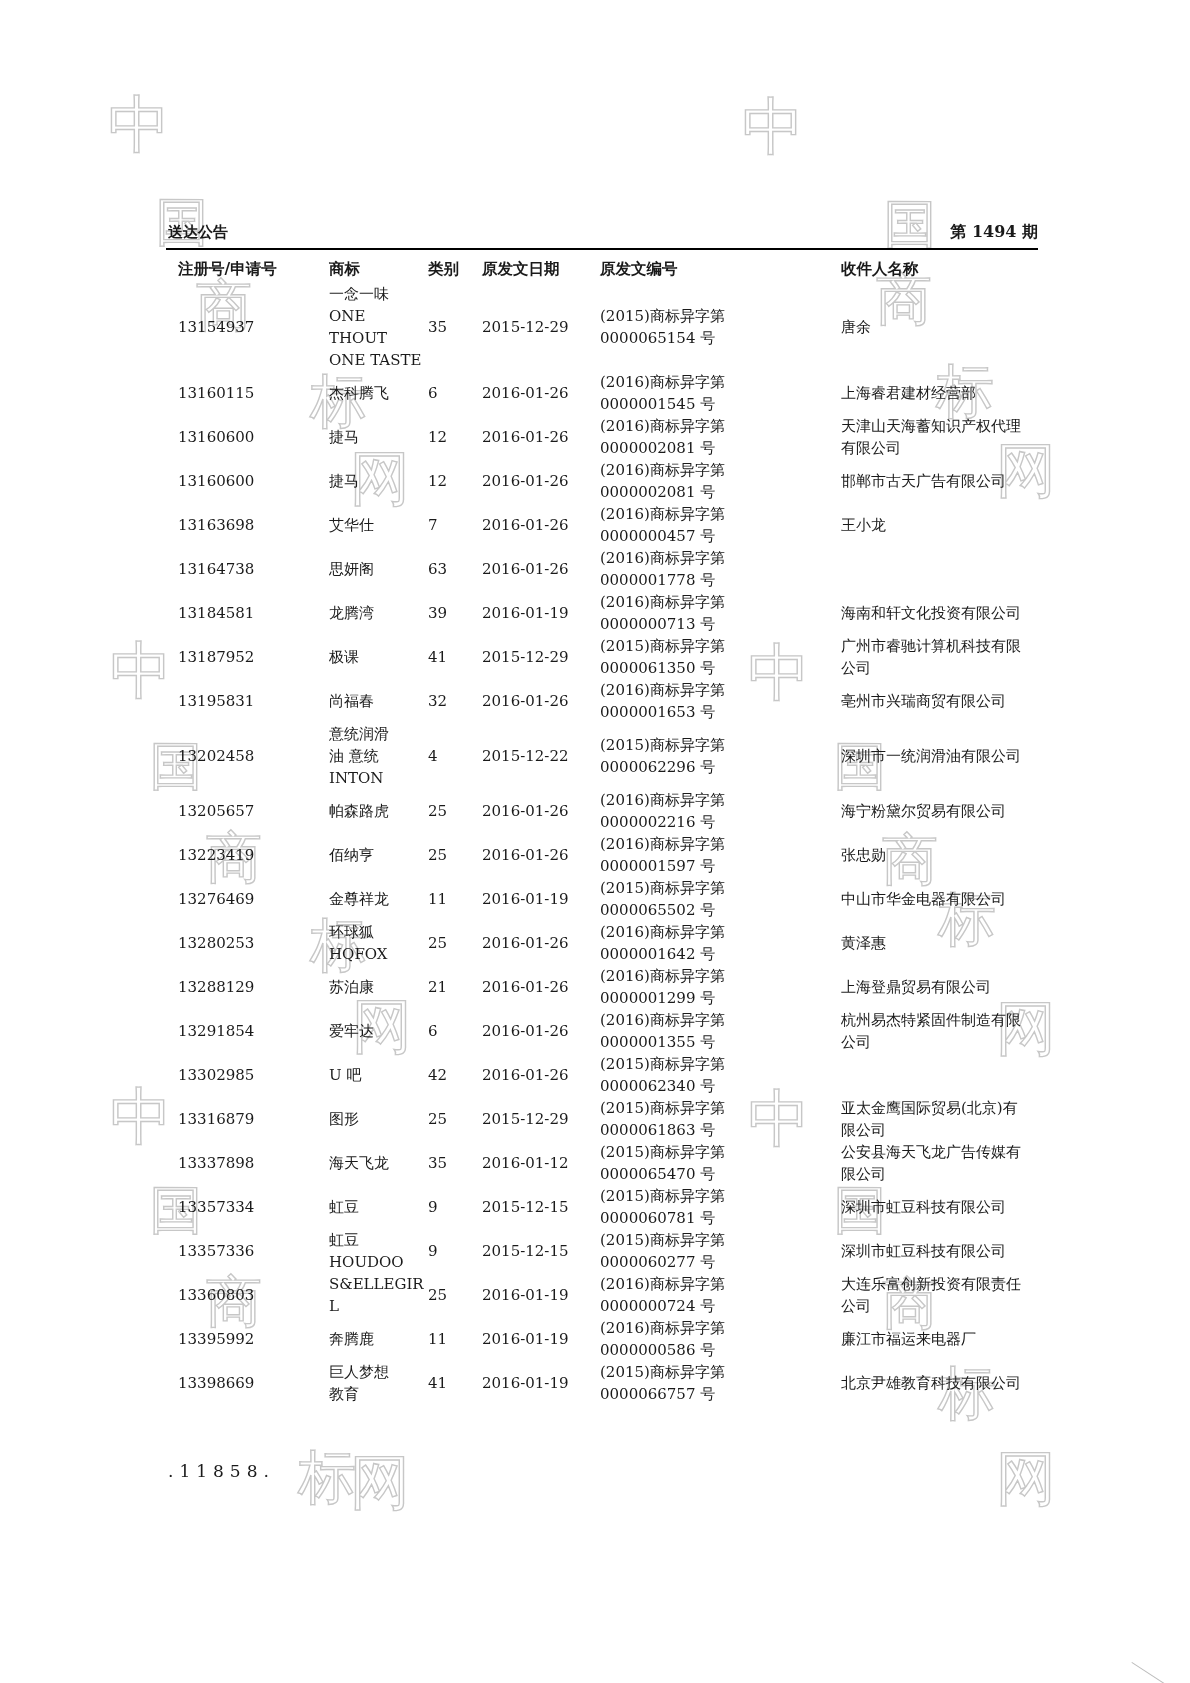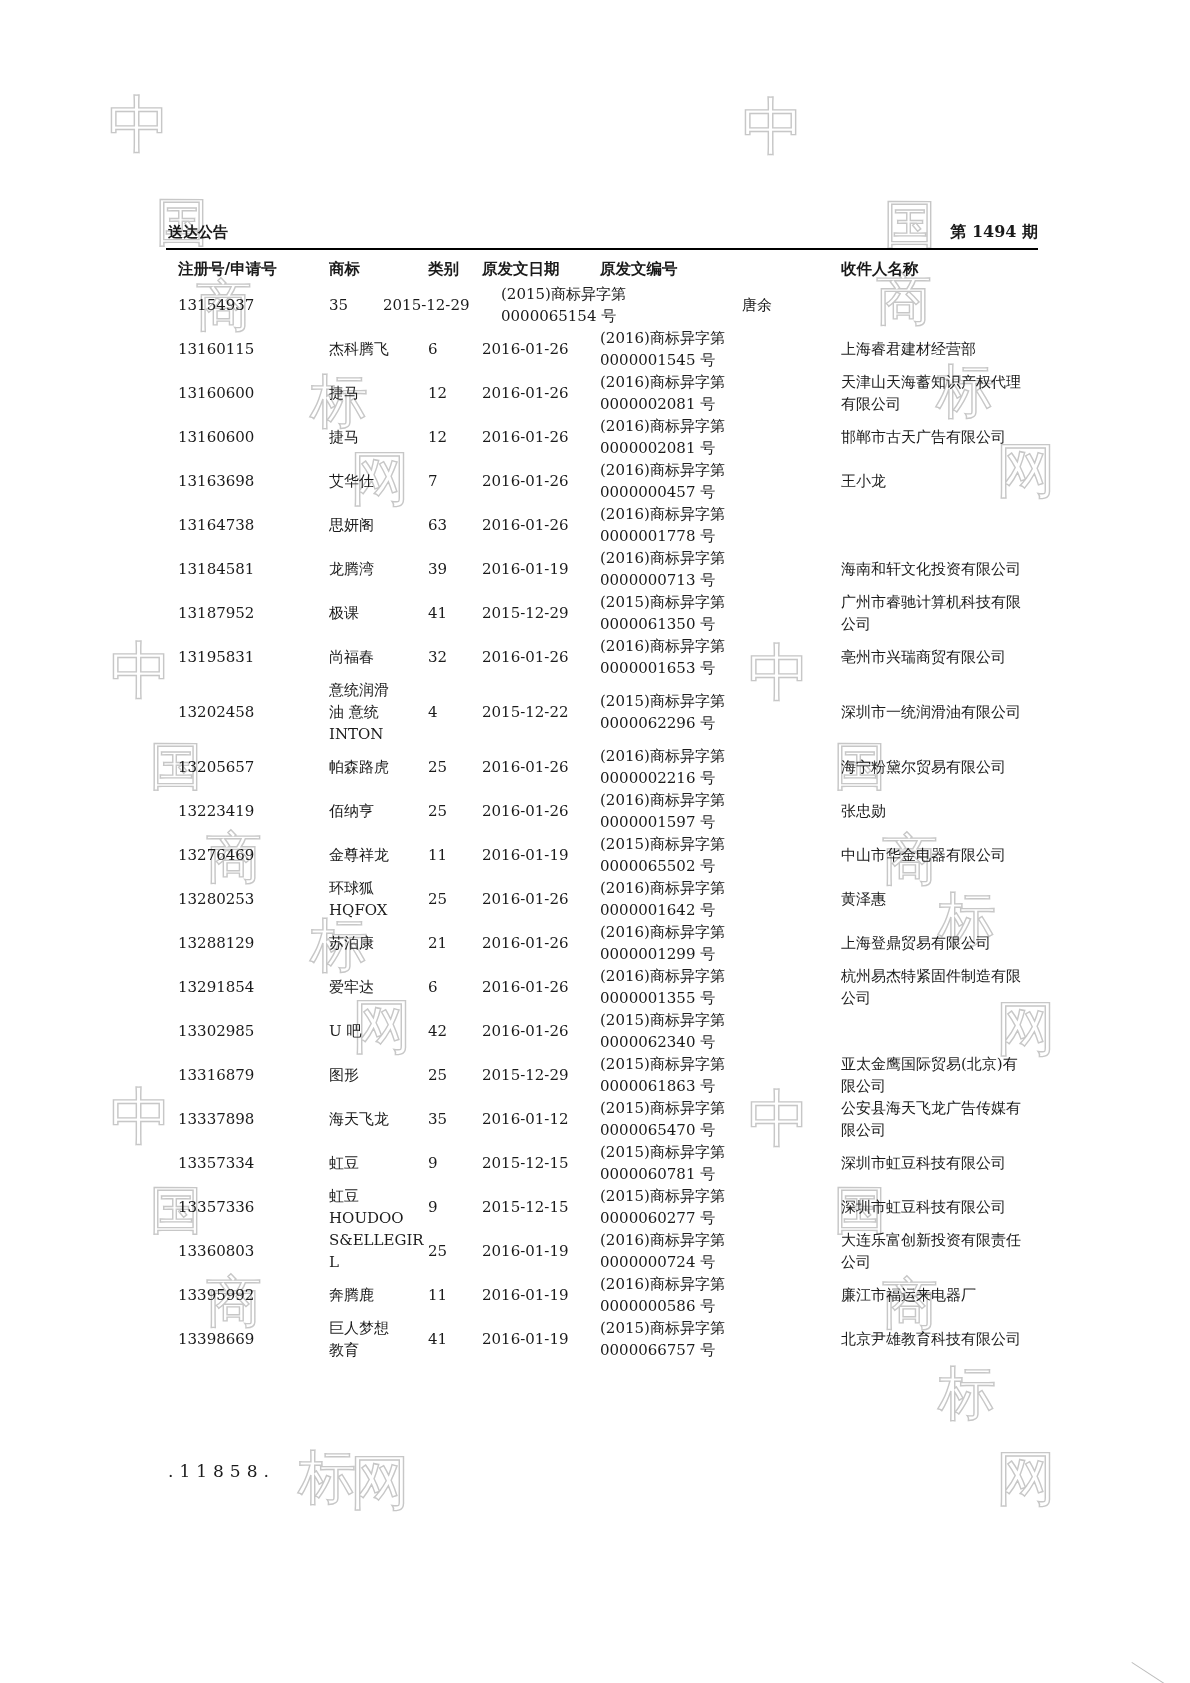--- a/index.html
+++ b/index.html
@@ -152,20 +152,23 @@
       <span class="c c1">注册号/申请号</span>
       <span class="c c2">商标</span>
       <span class="c c3">类别</span>
       <span class="c c4">原发文日期</span>
       <span class="c c5">原发文编号</span>
       <span class="c c6">收件人名称</span>
     </div>
     <div id="tbody">
     <div class="trow">
       <span class="c c1">13154937</span>
+      <span class="c c2">一念一味
+ONE THOUT
+ONE TASTE</span>
       <span class="c c3">35</span>
       <span class="c c4">2015-12-29</span>
       <span class="c c5">(2015)商标异字第
 0000065154 号</span>
       <span class="c c6">唐余</span>
     </div>
 
     <div class="trow">
       <span class="c c1">13160115</span>
       <span class="c c2">杰科腾飞</span>

